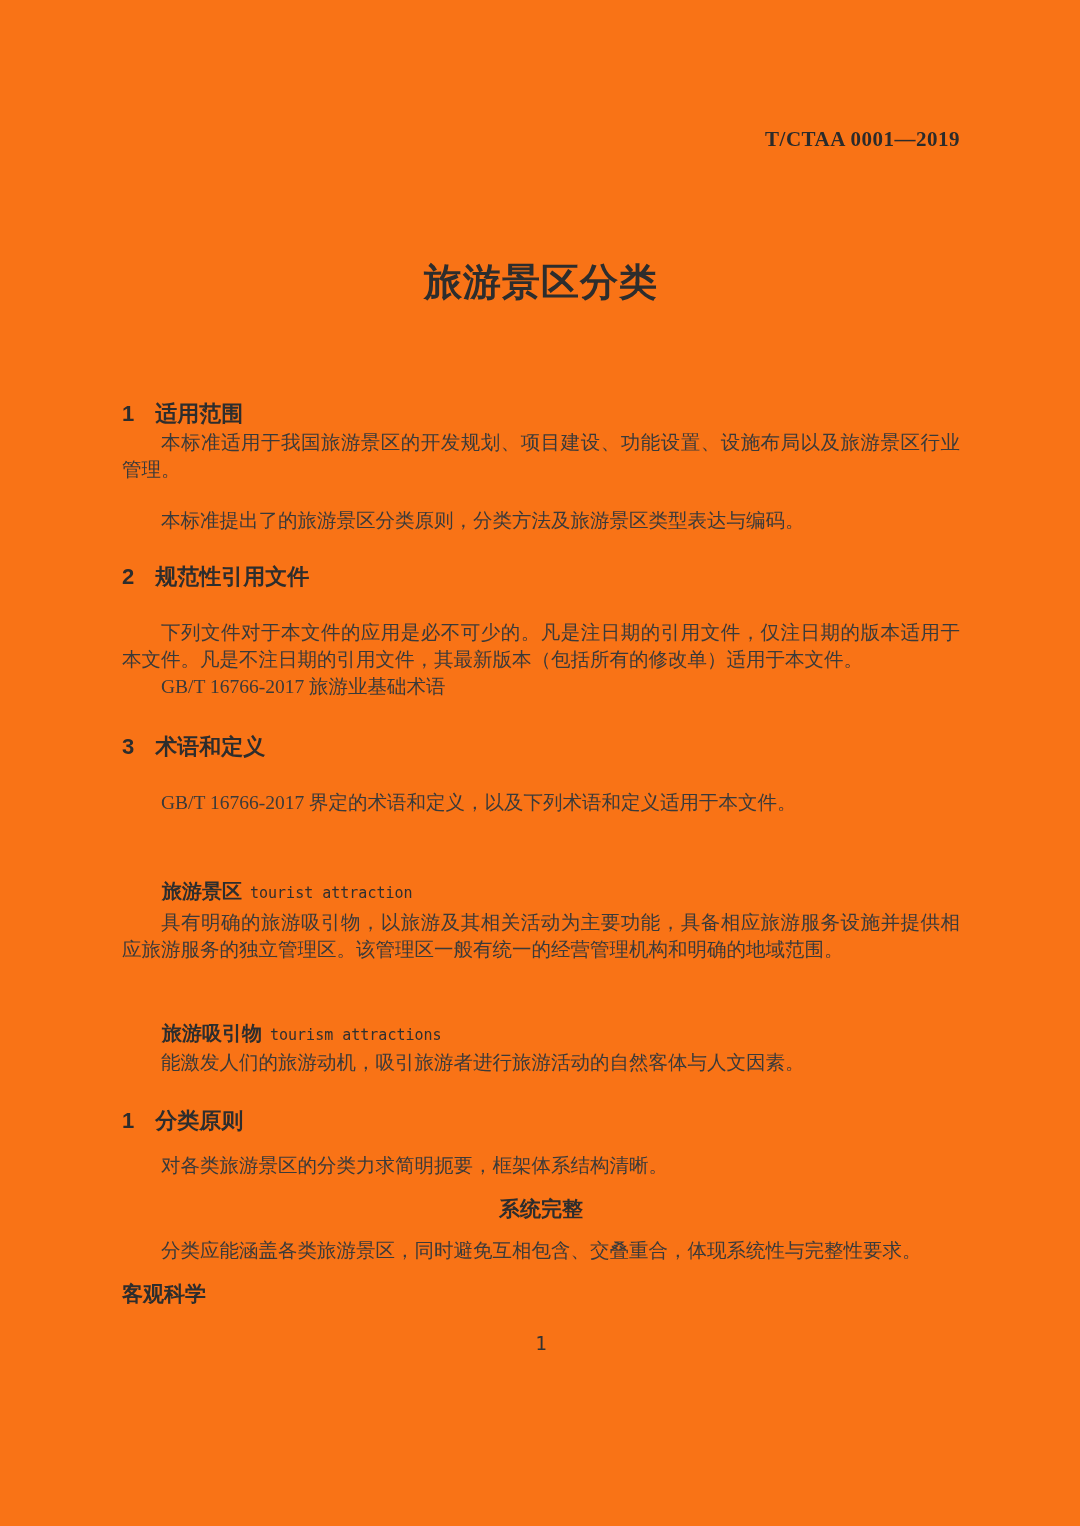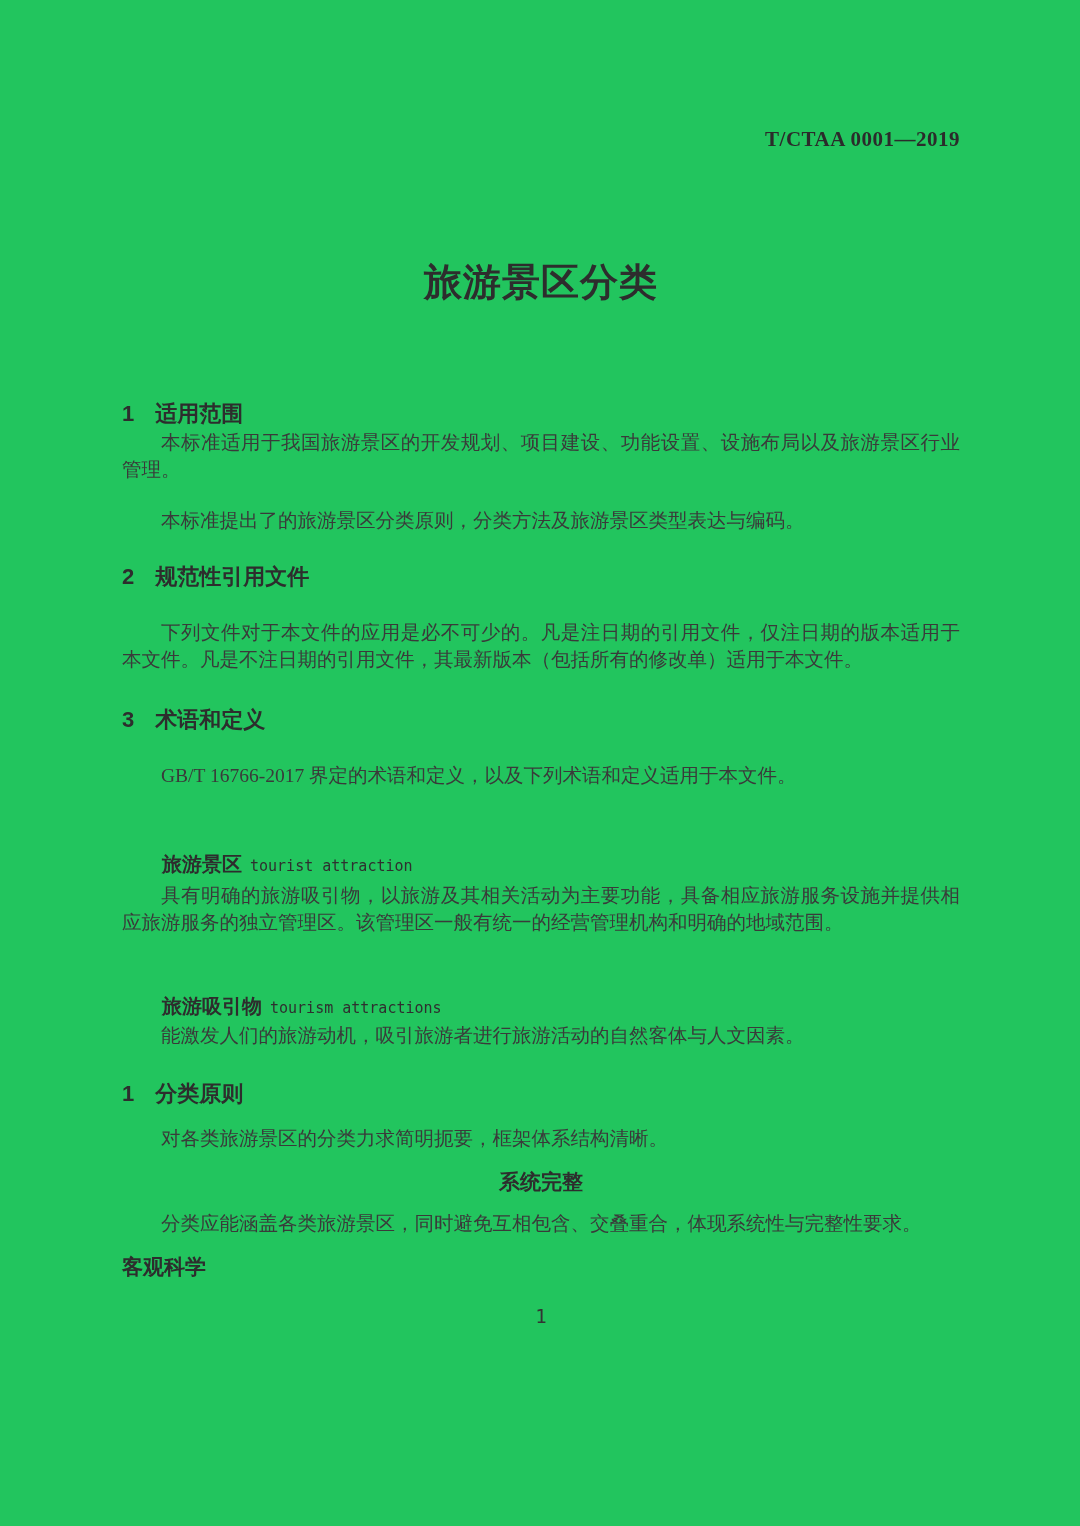--- a/index.html
+++ b/index.html
@@ -1,21 +1,21 @@
 <!DOCTYPE html>
 <html><head>
 <meta charset="utf-8">
 <style>
   * { margin: 0; padding: 0; box-sizing: border-box; }
   html, body { background: #ffffff; }
   .page {
     position: relative;
     width: 1080px;
     height: 1526px;
-    background: #22c55e;
+    background: #f97316;
     padding: 126px 120px 0 122px;
     font-family: "Liberation Serif", "DejaVu Serif", serif;
     color: #3a3a3a;
     overflow: hidden;
   }
   
   .doc-header {
     text-align: right;
     font-family: "Liberation Serif", "DejaVu Serif", serif;
     font-weight: bold;
@@ -115,20 +115,21 @@
   <div class="sec-heading mt-h1">
     <span class="sec-no">1</span><span>适用范围</span>
   </div>
   <p class="body-p indent">本标准适用于我国旅游景区的开发规划、项目建设、功能设置、设施布局以及旅游景区行业管理。</p>
   <p class="body-p indent mt-p1">本标准提出了的旅游景区分类原则，分类方法及旅游景区类型表达与编码。</p>
 
   <div class="sec-heading mt-h2">
     <span class="sec-no">2</span><span>规范性引用文件</span>
   </div>
   <p class="body-p indent mt-p2">下列文件对于本文件的应用是必不可少的。凡是注日期的引用文件，仅注日期的版本适用于本文件。凡是不注日期的引用文件，其最新版本（包括所有的修改单）适用于本文件。</p>
+  <p class="body-p indent">GB/T 16766-2017 旅游业基础术语</p>
 
   <div class="sec-heading mt-h3">
     <span class="sec-no">3</span><span>术语和定义</span>
   </div>
   <p class="body-p indent mt-p3">GB/T 16766-2017 界定的术语和定义，以及下列术语和定义适用于本文件。</p>
 
   <p class="term-line mt-term1">
     <span class="term-zh">旅游景区</span><span class="term-en">tourist attraction</span>
   </p>
   <p class="body-p indent mt-def1">具有明确的旅游吸引物，以旅游及其相关活动为主要功能，具备相应旅游服务设施并提供相应旅游服务的独立管理区。该管理区一般有统一的经营管理机构和明确的地域范围。</p>

